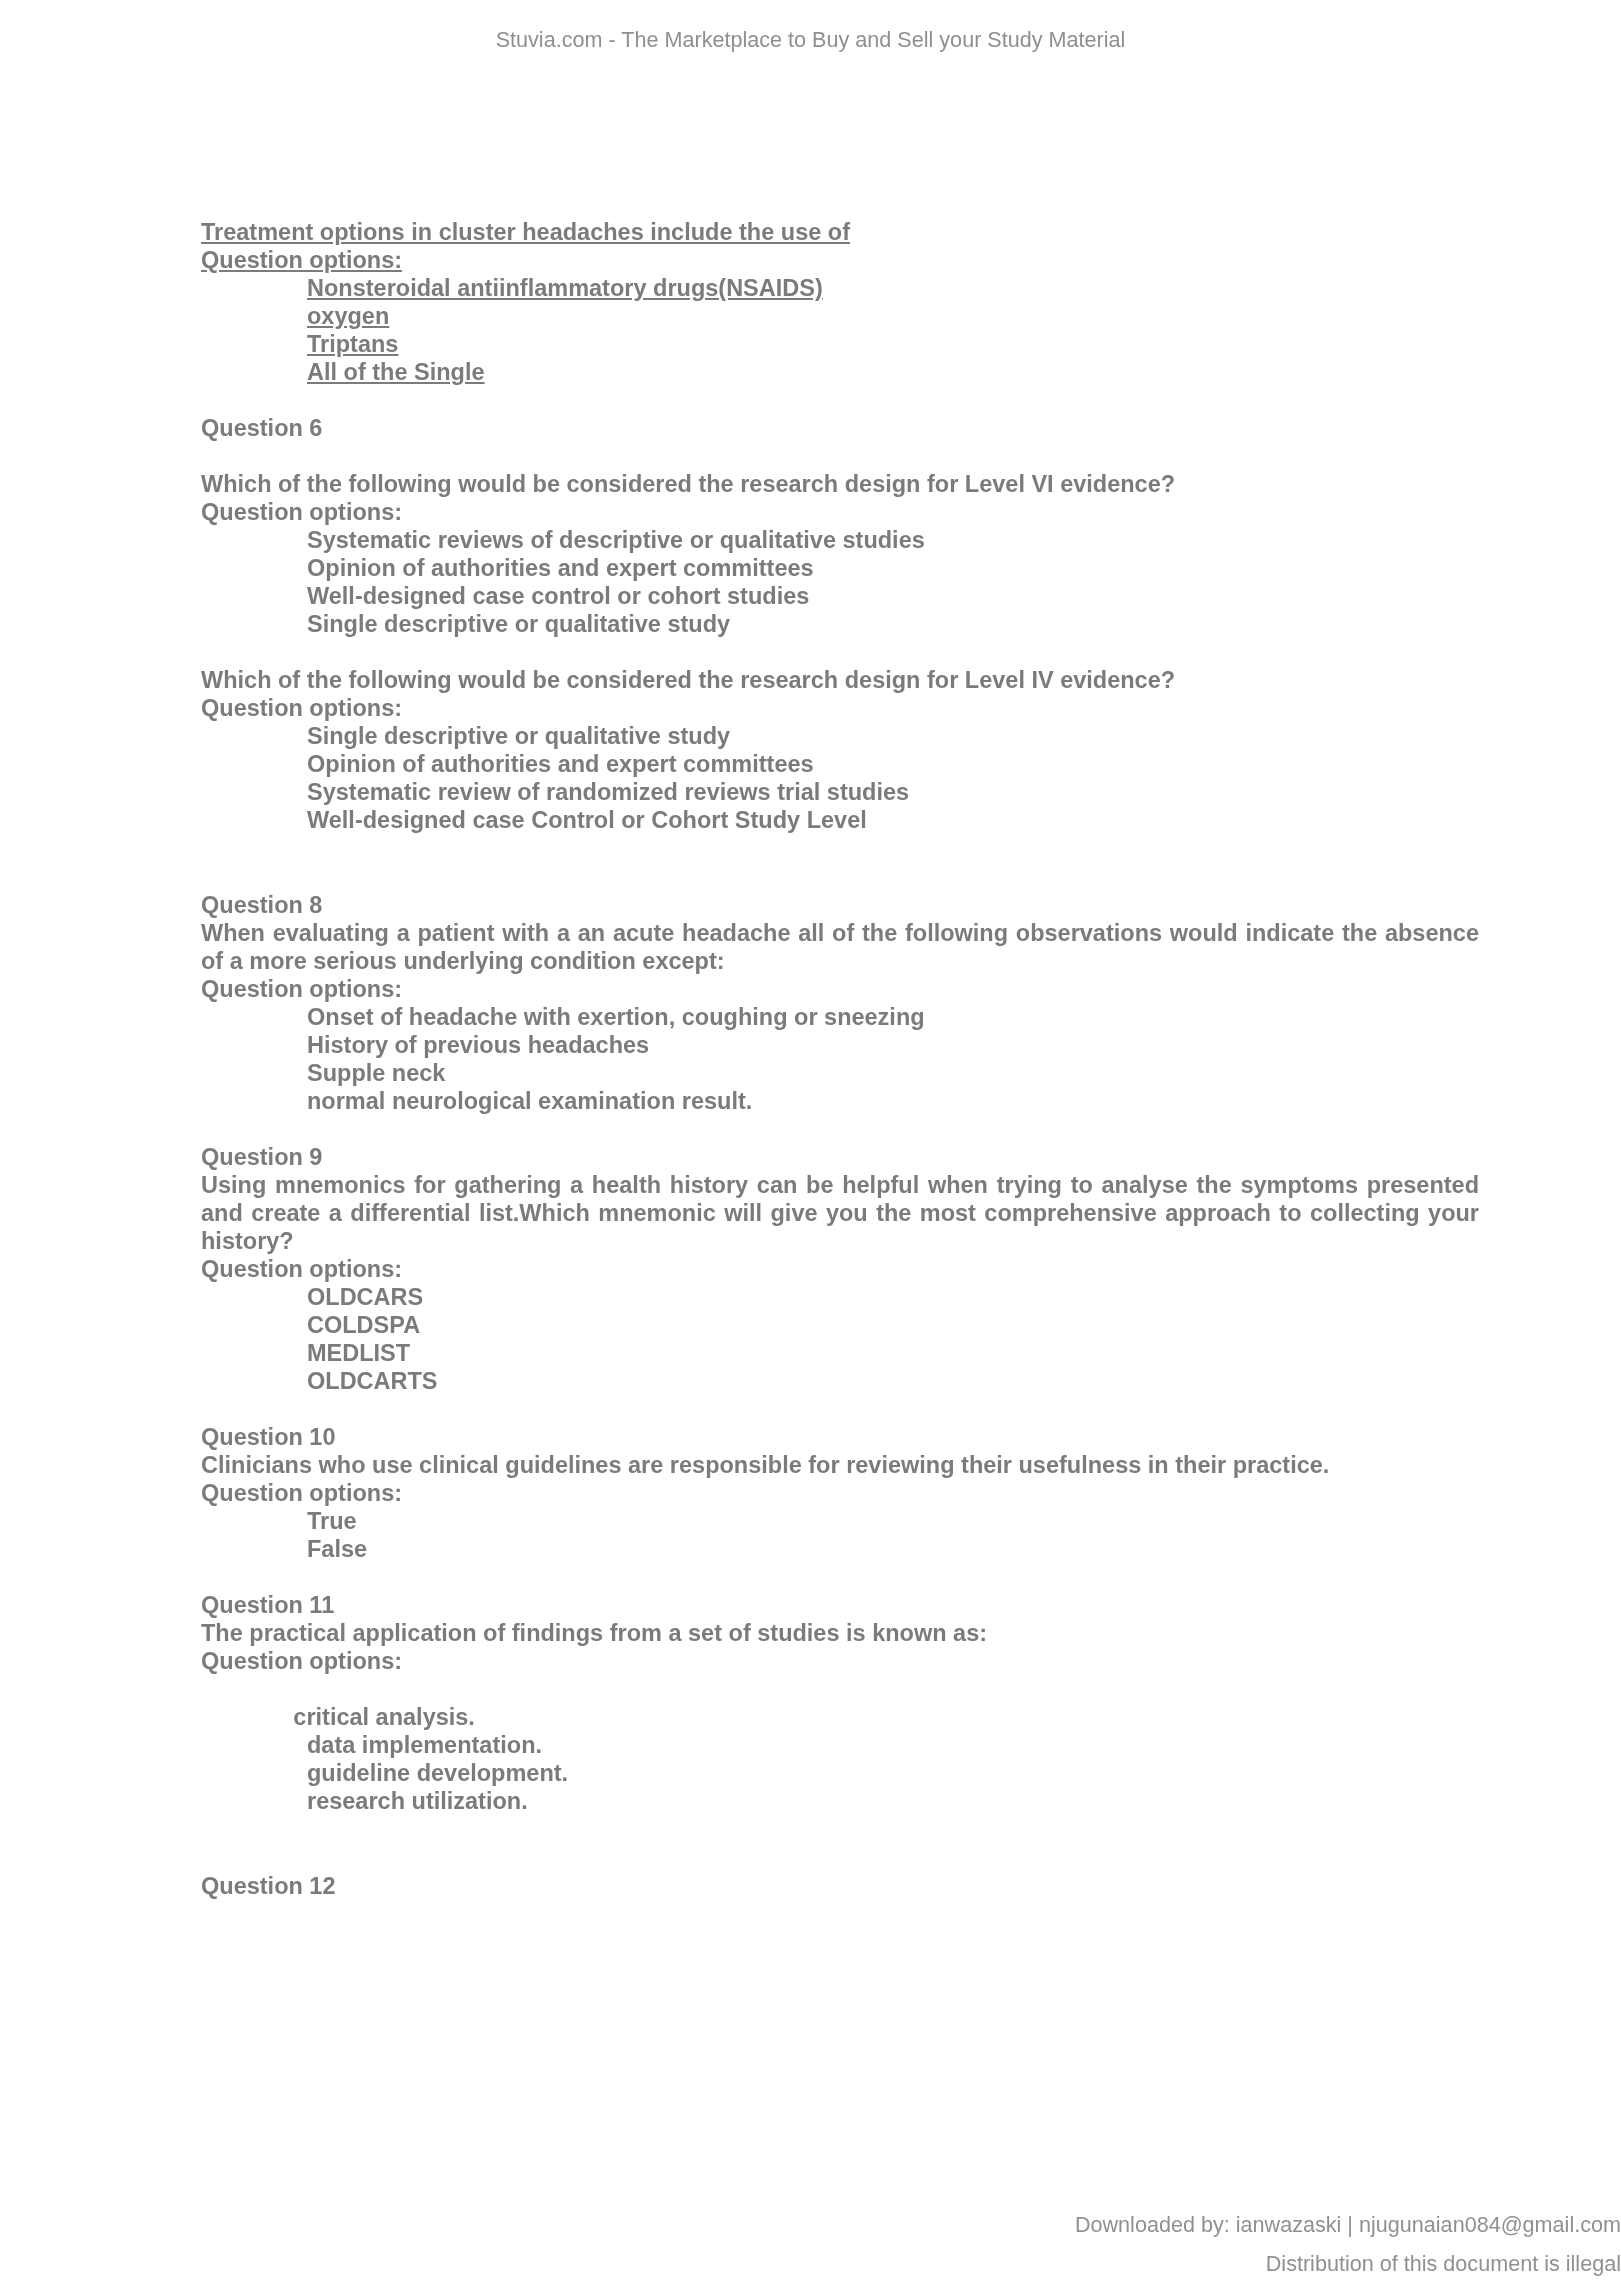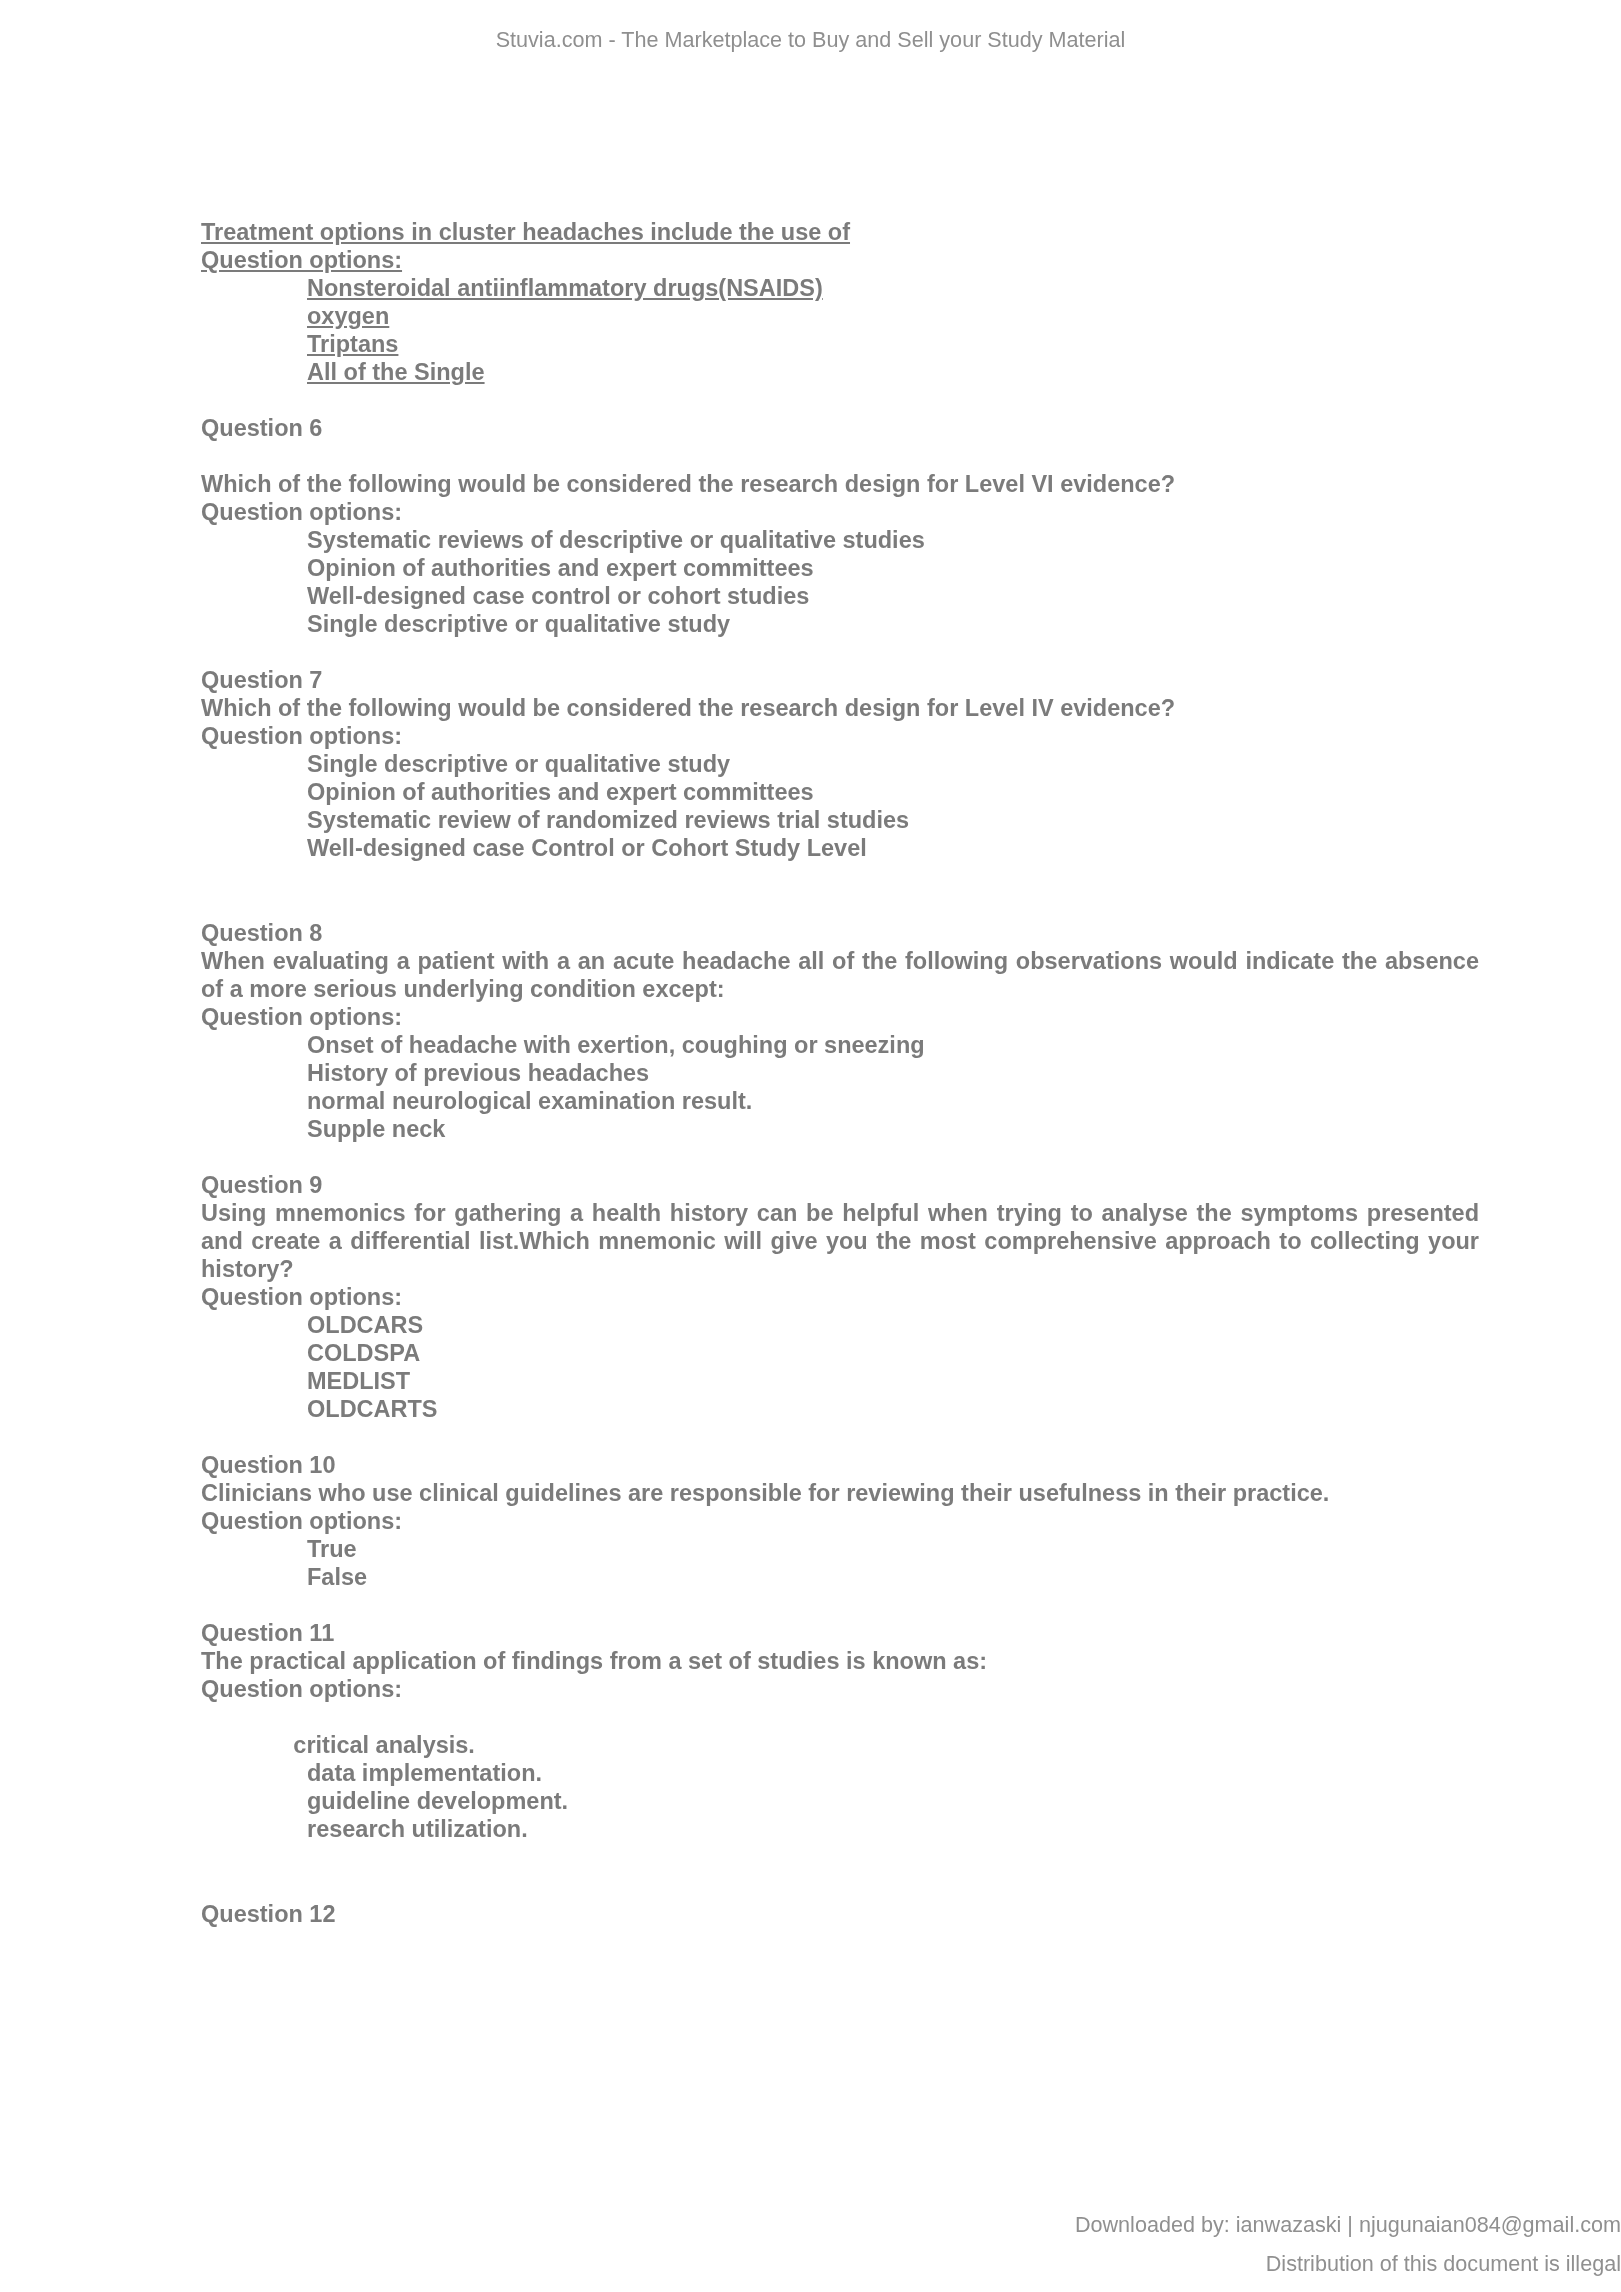--- a/index.html
+++ b/index.html
@@ -100,39 +100,38 @@
       <div class="q-text">Which of the following would be considered the research design for Level VI evidence?</div>
       <div class="q-text">Question options:</div>
       <div class="options">
         <div class="option">Systematic reviews of descriptive or qualitative studies</div>
         <div class="option">Opinion of authorities and expert committees</div>
         <div class="option">Well-designed case control or cohort studies</div>
         <div class="option">Single descriptive or qualitative study</div>
       </div>
     </div>
     <div class="q-block">
-      <div class="q-heading">Question 7</div>
       <div class="q-text">Which of the following would be considered the research design for Level IV evidence?</div>
       <div class="q-text">Question options:</div>
       <div class="options">
         <div class="option">Single descriptive or qualitative study</div>
         <div class="option">Opinion of authorities and expert committees</div>
         <div class="option">Systematic review of randomized reviews trial studies</div>
         <div class="option">Well-designed case Control or Cohort Study Level</div>
       </div>
     </div>
     <div class="q-block big-gap">
       <div class="q-heading">Question 8</div>
       <div class="q-text justify">When evaluating a patient with a an acute headache all of the following observations would indicate the absence of a more serious underlying condition except:</div>
       <div class="q-text">Question options:</div>
       <div class="options">
         <div class="option">Onset of headache with exertion, coughing or sneezing</div>
         <div class="option">History of previous headaches</div>
+        <div class="option">Supple neck</div>
         <div class="option">normal neurological examination result.</div>
-        <div class="option">Supple neck</div>
       </div>
     </div>
     <div class="q-block">
       <div class="q-heading">Question 9</div>
       <div class="q-text justify">Using mnemonics for gathering a health history can be helpful when trying to analyse the symptoms presented and create a differential list.Which mnemonic will give you the most comprehensive approach to collecting your history?</div>
       <div class="q-text">Question options:</div>
       <div class="options">
         <div class="option">OLDCARS</div>
         <div class="option">COLDSPA</div>
         <div class="option">MEDLIST</div>

